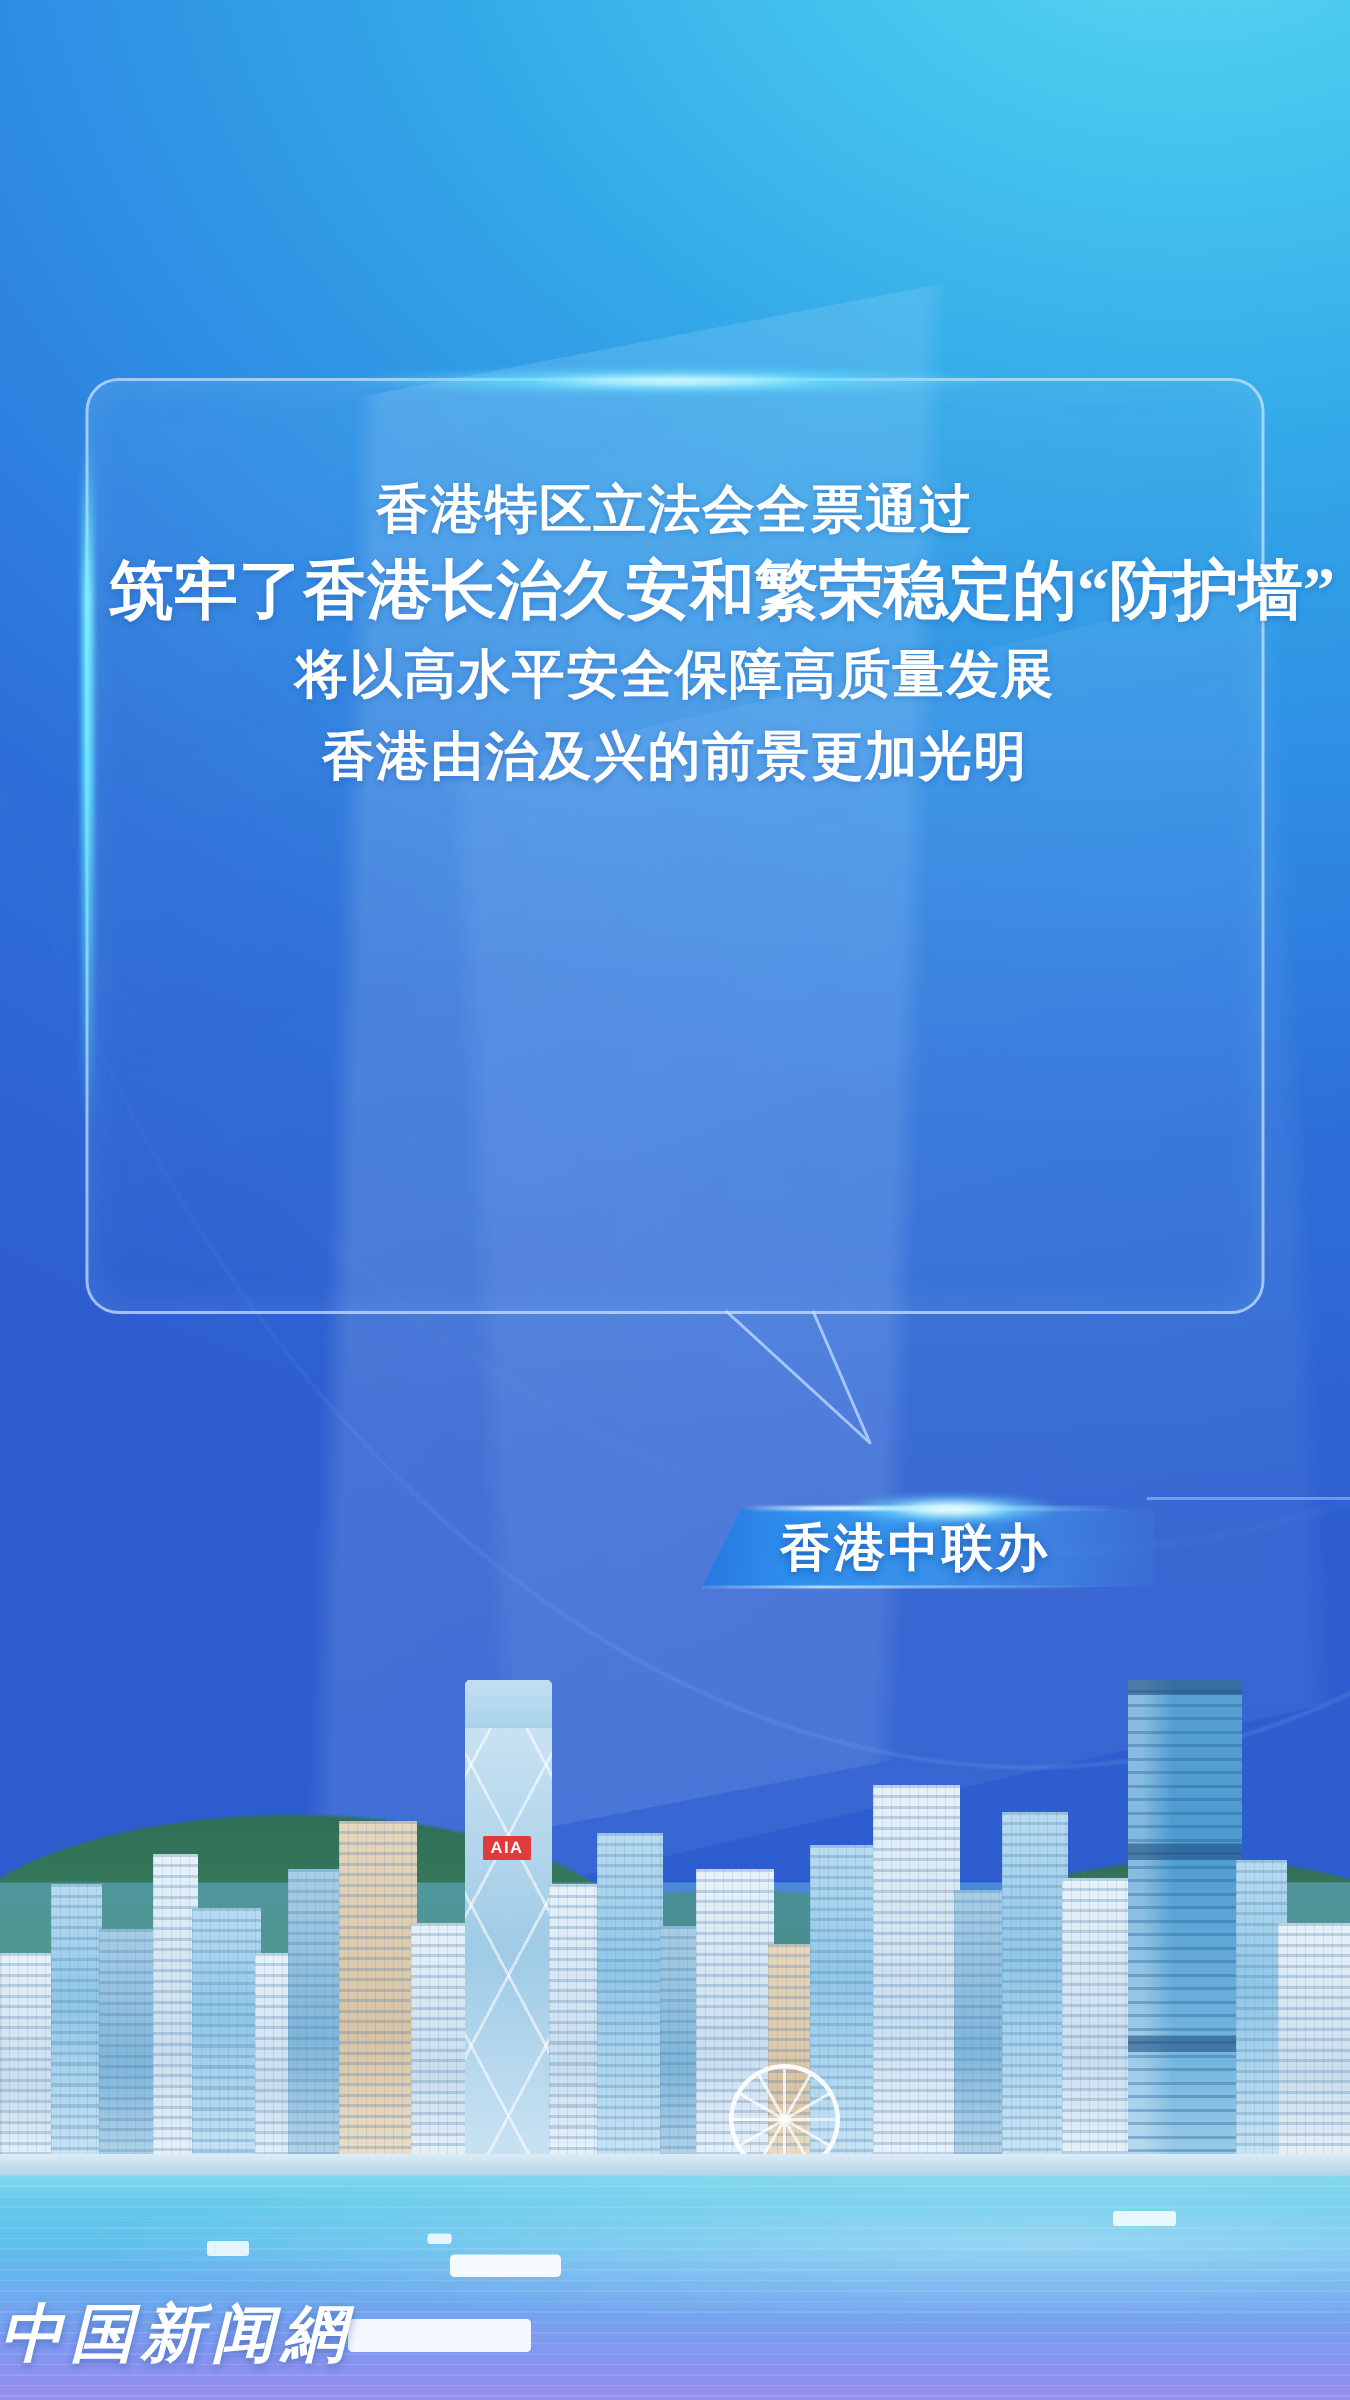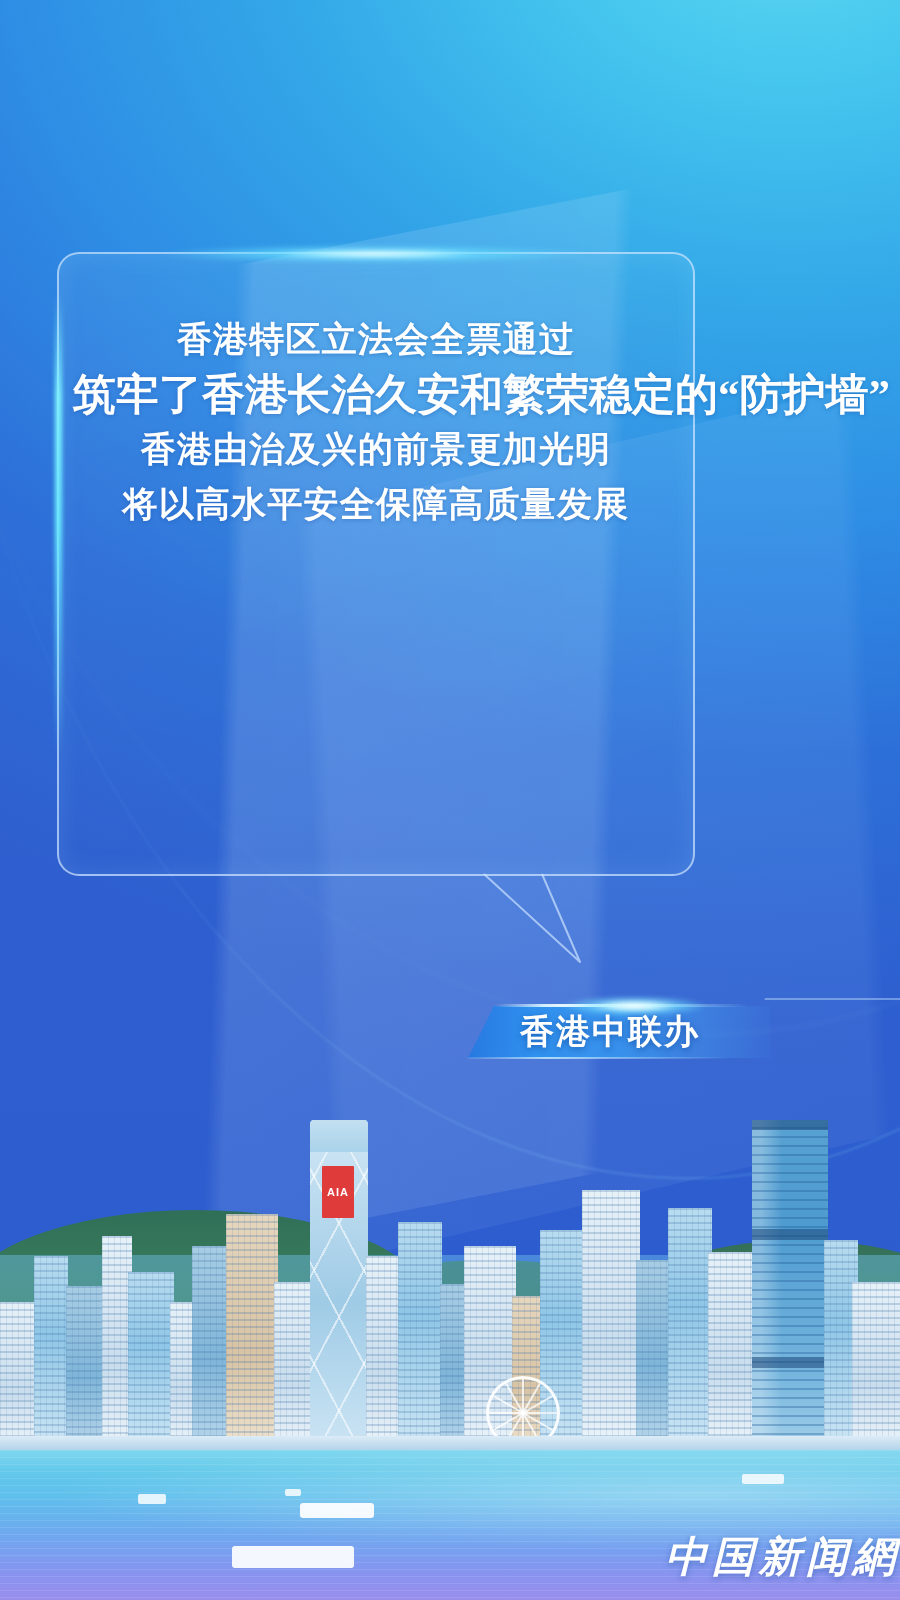--- a/index.html
+++ b/index.html
@@ -58,21 +58,21 @@
         rgba(255,255,255,0) 71%);
     transform:rotate(-13deg);
   }
   .vig-bottom{
     position:absolute;left:0;right:0;top:52%;height:30%;
     background:linear-gradient(180deg, rgba(40,90,205,0) 0%, rgba(38,86,205,.30) 100%);
   }
 
   
   .bubble{
-    position:absolute;left:57px;top:252px;width:638px;height:624px;
+    position:absolute;left:57px;top:252px;width:786px;height:624px;
     border:2px solid rgba(205,228,255,.72);
     border-radius:22px;
     background:linear-gradient(160deg, rgba(255,255,255,.055), rgba(255,255,255,.015) 55%, rgba(255,255,255,0));
     box-shadow:0 0 26px rgba(150,220,255,.16) inset;
   }
   .bubble-glow-top{
     position:absolute;left:50%;top:-9px;transform:translateX(-50%);
     width:430px;height:18px;
     background:radial-gradient(ellipse at center, #ffffff 0%, #b7f4ff 18%, rgba(100,220,255,.72) 34%, rgba(90,205,255,0) 72%);
     filter:blur(2.5px);
@@ -163,24 +163,24 @@
     clip-path:polygon(50% 0,100% 52%,100% 100%,0 100%,0 52%);
   }
   .boc-x{
     position:absolute;left:310px;bottom:148px;width:58px;height:300px;
     background:
       repeating-linear-gradient(62deg, rgba(255,255,255,.55) 0 2px, rgba(255,255,255,0) 2px 44px),
       repeating-linear-gradient(-62deg, rgba(255,255,255,.55) 0 2px, rgba(255,255,255,0) 2px 44px);
   }
 
   .aia-sign{
-    position:absolute;left:322px;bottom:382px;
+    position:absolute;left:322px;bottom:360px;
     background:#e03b3b;color:#fff;
     font-family:"Liberation Sans",sans-serif;font-weight:bold;
-    font-size:11px;letter-spacing:1px;padding:20px 5px;border-radius:1px;
+    font-size:11px;letter-spacing:1px;padding:2px 5px;border-radius:1px;
   }
 
   
   .wheel{
     position:absolute;left:486px;bottom:150px;width:74px;height:74px;
     border:3px solid rgba(255,255,255,.92);border-radius:50%;
     background:radial-gradient(circle, rgba(255,255,255,.30) 0 10%, rgba(255,255,255,0) 11%);
   }
   .wheel::before,.wheel::after{
     content:"";position:absolute;left:50%;top:50%;width:68px;height:2px;
@@ -259,21 +259,21 @@
   .badge-text{
     position:absolute;left:52px;top:50%;transform:translateY(-50%);
     color:#fff;font-family:"Liberation Sans","DejaVu Sans",sans-serif;
     font-weight:bold;font-size:34px;letter-spacing:2px;
     text-shadow:0 2px 6px rgba(10,60,140,.55);
     white-space:nowrap;
   }
 
   
   .logo{
-    position:absolute;left:0;right:0;bottom:18px;text-align:right;
+    position:absolute;left:0;right:0;bottom:18px;text-align:left;
   }
   .logo-cn{
     color:#ffffff;
     font-family:"Liberation Serif","DejaVu Serif",serif;
     font-weight:bold;font-size:42px;letter-spacing:5px;
     font-style:italic;
     text-shadow:0 2px 6px rgba(20,70,150,.45);
     line-height:50px;
   }
   .logo-url{
@@ -356,22 +356,22 @@
     <div class="boat-s" style="left:742px;bottom:116px;width:42px;height:10px;"></div>
   </div>
 
   <div class="bubble">
     <div class="bubble-glow-top"></div>
     <div class="bubble-glow-left"></div>
 
     <div class="quote">
       <div class="qline">香港特区立法会全票通过</div>
       <div class="qline" style="font-size:43px;letter-spacing:0px;">筑牢了香港长治久安和繁荣稳定的“防护墙”</div>
+      <div class="qline">将以高水平安全保障高质量发展</div>
       <div class="qline">香港由治及兴的前景更加光明</div>
-      <div class="qline">将以高水平安全保障高质量发展</div>
     </div>
   </div>
 
   <div class="tail">
     <svg width="100" height="92" viewBox="0 0 100 92">
       <path d="M0,0 L96,88 L58,0" fill="none" stroke="rgba(205,228,255,.70)" stroke-width="2" stroke-linejoin="round"></path>
     </svg>
   </div>
 
   <div class="badge">

